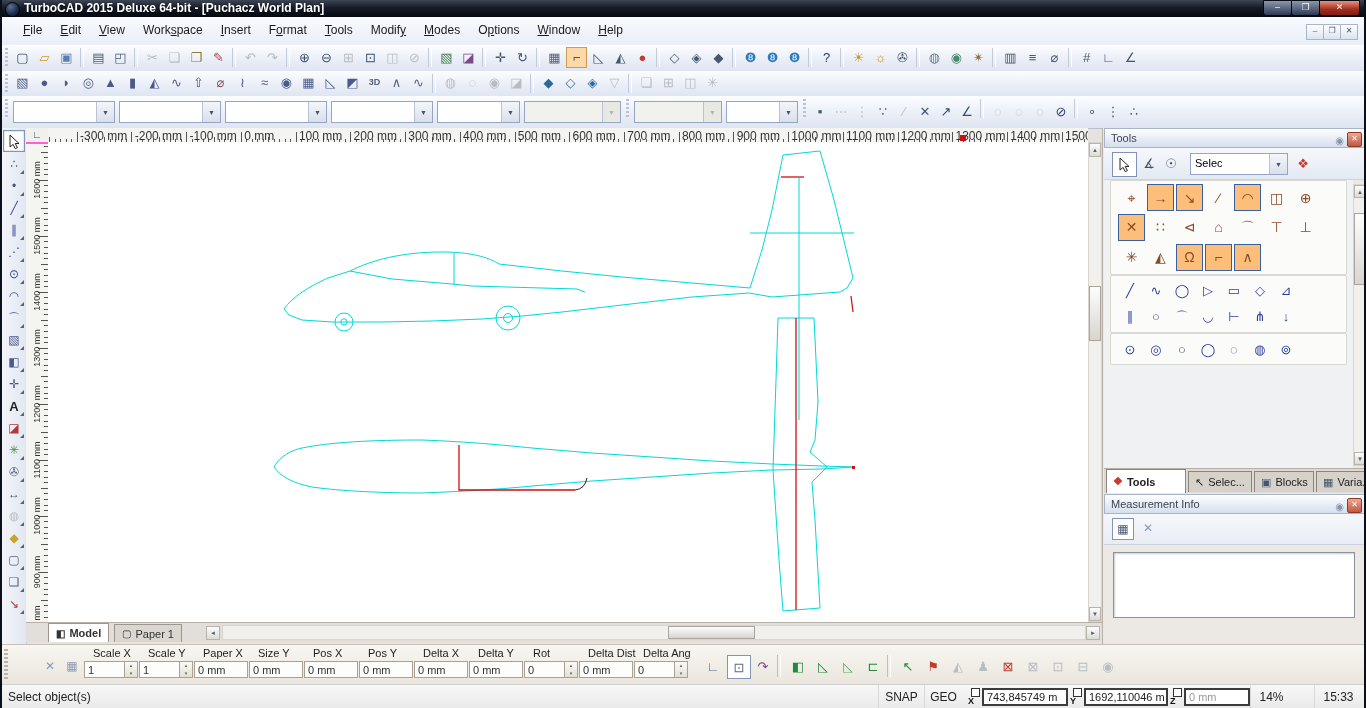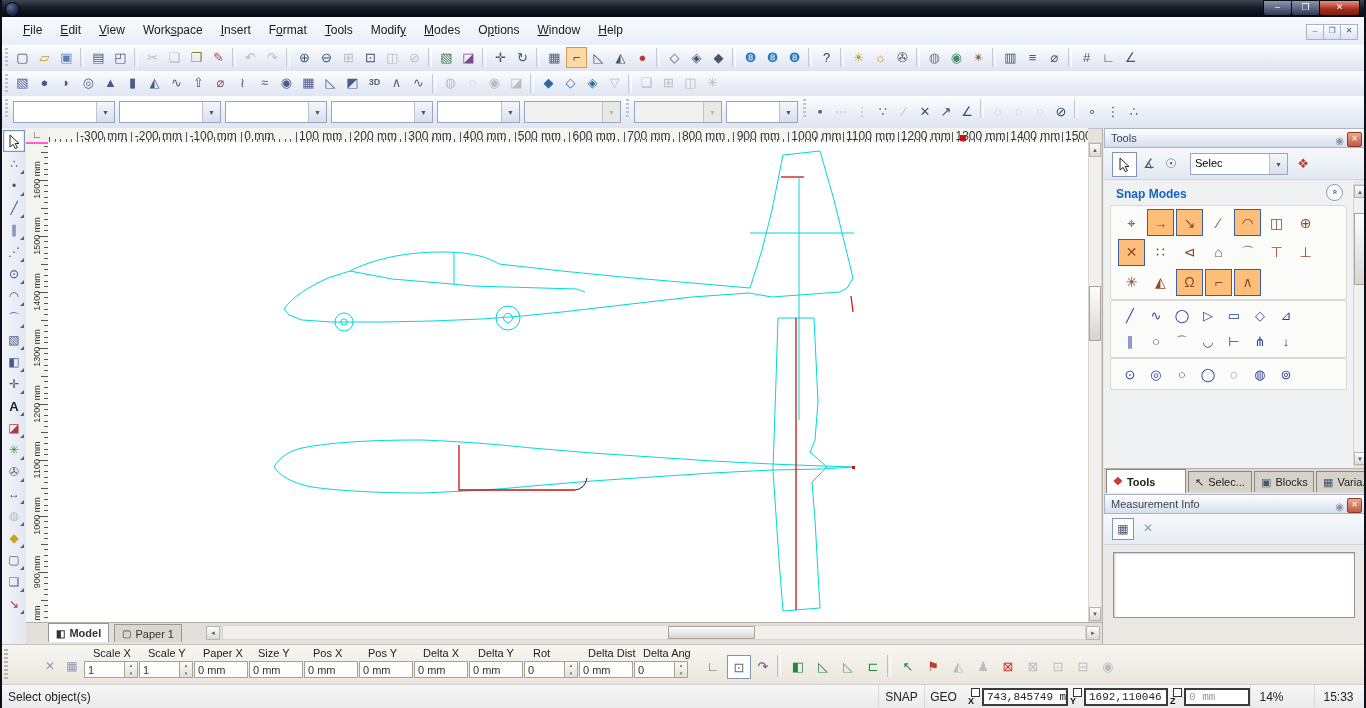--- a/index.html
+++ b/index.html
@@ -113,31 +113,32 @@
   .ribtn .tglyph{font-size:13px;}
   .ribtn.p{background:#fff;border:1px solid #8195b5;}
   
   .statusbar{left:0;top:684px;width:100%;height:24px;background:linear-gradient(#f7f7f7,#eaeaea);
              border-top:1px solid #cfcfcf;font-size:12px;color:#222;box-sizing:border-box;}
   .sseg{position:absolute;top:0;height:100%;display:flex;align-items:center;border-left:1px solid #d9d9d9;padding:0 6px;box-sizing:border-box;}
   .axg{position:relative;width:12px;height:18px;margin-right:2px;}
   .axg .bx{position:absolute;top:0;right:0;width:7px;height:7px;border:1px solid #333;background:#fff;}
   .axg .lt{position:absolute;bottom:0;left:0;font-size:9px;font-weight:bold;color:#111;}
   .xyz-box{height:18px;background:#fff;border:2px solid #3b3b3b;font-size:11px;display:flex;align-items:center;
-           padding:0 3px;box-sizing:border-box;white-space:nowrap;overflow:hidden;font-family:Liberation Mono, monospace;}
+           padding:0 3px;box-sizing:border-box;white-space:nowrap;overflow:hidden;}
   .xyz-box.dis{color:#999;}
   .u{text-decoration:underline;}
 </style>
 </head>
 <body>
 
 <div id="app">
 
   <div class="abs titlebar">
     <div class="abs tc-logo"></div>
+    <div class="abs title-text">TurboCAD 2015 Deluxe 64-bit - [Puchacz World Plan]</div>
     <div class="abs win-btn" style="right:72px;width:27px;"><span>–</span></div>
     <div class="abs win-btn" style="right:44px;width:27px;"><span>❐</span></div>
     <div class="abs win-btn win-close" style="right:4px;width:39px;"><span>✕</span></div>
   </div>
 
   <div class="abs menubar">
     <span id="menuItems" style="display:inline-block;margin-left:12px;"><span class="menu-item"><span class="u">F</span>ile</span><span class="menu-item"><span class="u">E</span>dit</span><span class="menu-item"><span class="u">V</span>iew</span><span class="menu-item">Work<span class="u">s</span>pace</span><span class="menu-item"><span class="u">I</span>nsert</span><span class="menu-item">F<span class="u">o</span>rmat</span><span class="menu-item"><span class="u">T</span>ools</span><span class="menu-item">Modif<span class="u">y</span></span><span class="menu-item"><span class="u">M</span>odes</span><span class="menu-item">O<span class="u">p</span>tions</span><span class="menu-item"><span class="u">W</span>indow</span><span class="menu-item"><span class="u">H</span>elp</span></span>
     <div class="abs mdi-btn" style="right:40px;"><span>–</span></div>
     <div class="abs mdi-btn" style="right:23px;"><span>❐</span></div>
     <div class="abs mdi-btn" style="right:6px;"><span>✕</span></div>
@@ -511,21 +512,20 @@
         </div>
       <div class="combo" style="position:absolute;left:86px;top:5px;margin:0;width:96px;">
         <div class="cfield" style="flex:1;font-size:11px;line-height:18px;padding-left:4px;">Selec</div>
         <div class="carrow">▼</div>
       </div>
       <div class="ribtn" style="left:188px;top:4px;">
           <span class="tglyph" style="color:#c23b2e;">❖</span>
         </div>
     </div>
     <div class="pal-body" id="palBody">
-        <div class="sec-h"><span>Snap Modes</span><div class="chev"><span>«</span></div></div>
         <div class="sec-body">
           <div class="cellrow"><span class="cell">
               <span>⌖</span>
             </span><span class="cell hl">
               <span>→</span>
             </span><span class="cell hl">
               <span>↘</span>
             </span><span class="cell">
               <span>∕</span>
             </span><span class="cell hl">

